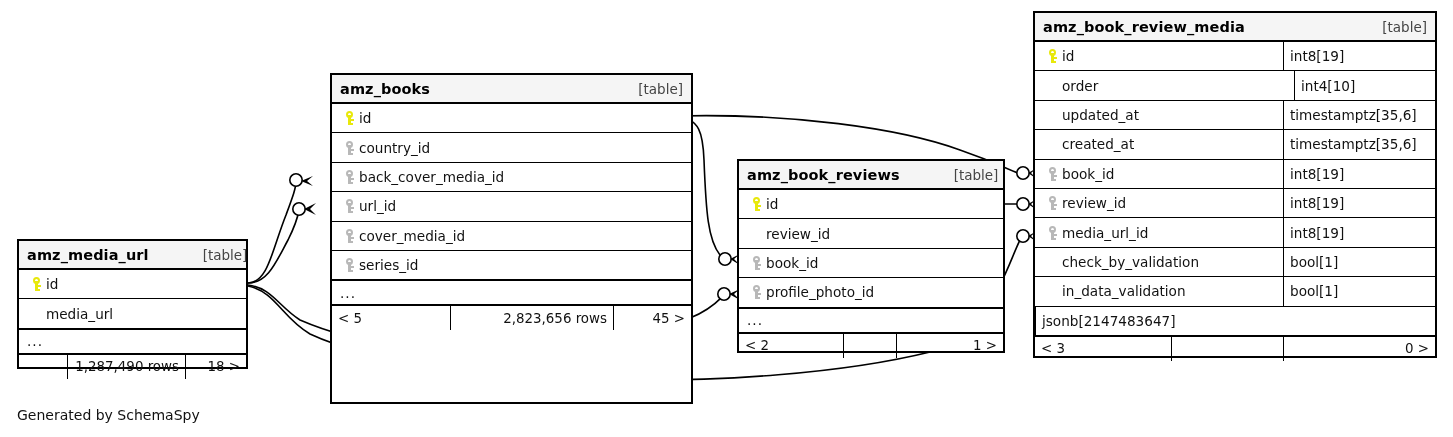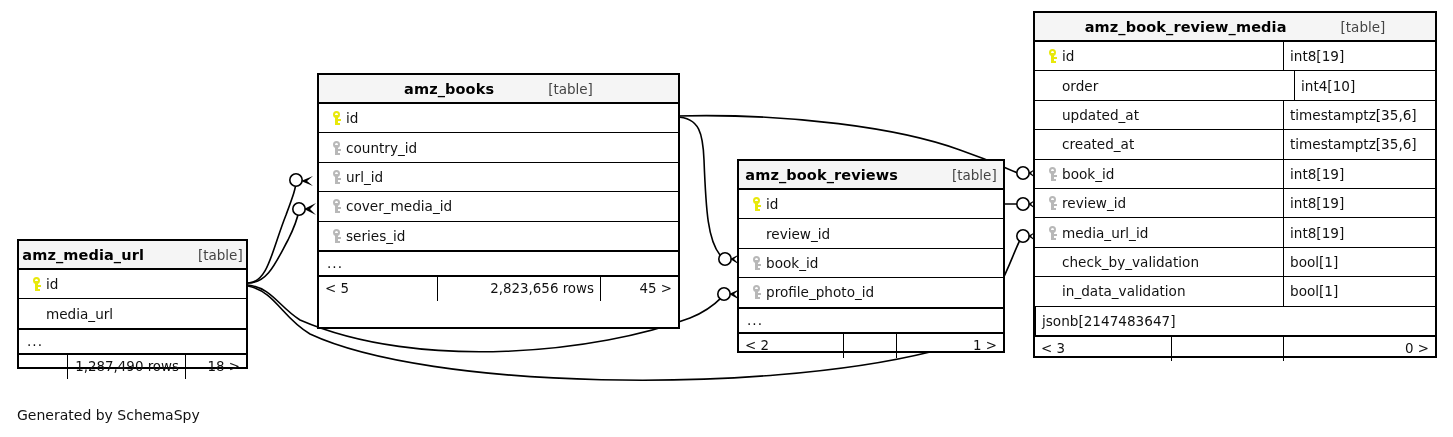--- a/index.html
+++ b/index.html
@@ -2,21 +2,21 @@
 <html><head>
 <meta charset="utf-8">
 <style>
   html,body{margin:0;padding:0;background:#ffffff;}
   body{width:1453px;height:437px;position:relative;overflow:hidden;
        font-family:"DejaVu Sans","Liberation Sans",sans-serif;
        -webkit-font-smoothing:antialiased;}
   #canvas{position:absolute;inset:0;width:1453px;height:437px;}
   #edges{position:absolute;left:0;top:0;width:1453px;height:437px;overflow:visible;pointer-events:none;}
   .table-box{position:absolute;border:2px solid #000;background:#fff;box-sizing:border-box;}
-  .tbl-header{display:flex;align-items:center;justify-content:center;
+  .tbl-header{display:flex;align-items:center;justify-content:space-between;
       background:#f5f5f5;border-bottom:2px solid #000;box-sizing:border-box;
       padding:0 8px;height:29px;gap:44px;}
   .tbl-title{font-weight:bold;font-size:14.5px;color:#000;letter-spacing:.1px;white-space:nowrap;}
   .tbl-kind{font-size:13.5px;color:#444;white-space:nowrap;padding-left:10px;}
   .col-row{display:flex;align-items:center;border-bottom:1px solid #000;
       box-sizing:border-box;height:29.4px;}
   .col-row:last-of-type{border-bottom:none;}
   .col-name{display:flex;align-items:center;flex:1 1 auto;padding-left:8px;
       font-size:13.6px;color:#111;white-space:nowrap;overflow:hidden;min-width:0;}
   .col-type{font-size:13.6px;color:#111;white-space:nowrap;padding-left:6px;
@@ -108,21 +108,21 @@
       </span>
     </div>
     <div class="ellipsis-row">...</div>
     <div class="foot-row">
       <div class="foot-cell fc-left" style="width:48px;"></div>
       <div class="foot-cell fc-mid" style="width:118px;">1,287,490 rows</div>
       <div class="foot-cell fc-right" style="flex:1;">18 &gt;</div>
     </div>
   </div>
 
-  <div class="table-box" style="left:317px;top:73px;width:363px;height:256px;">
+  <div class="table-box" style="left:330px;top:73px;width:363px;height:331px;">
     <div class="tbl-header">
       <span class="tbl-title">amz_books</span>
       <span class="tbl-kind">[table]</span>
     </div>
     <div class="col-row">
       <span class="col-name">
         <span class="keyslot">
           <span class="key key-pk">
               <b></b>
               <i></i>
@@ -133,20 +133,31 @@
     </div>
     <div class="col-row">
       <span class="col-name">
         <span class="keyslot">
           <span class="key key-fk">
               <b></b>
               <i></i>
             </span>
         </span>
         <span>country_id</span>
+      </span>
+    </div>
+    <div class="col-row">
+      <span class="col-name">
+        <span class="keyslot">
+          <span class="key key-fk">
+              <b></b>
+              <i></i>
+            </span>
+        </span>
+        <span>back_cover_media_id</span>
       </span>
     </div>
     <div class="col-row">
       <span class="col-name">
         <span class="keyslot">
           <span class="key key-fk">
               <b></b>
               <i></i>
             </span>
         </span>

